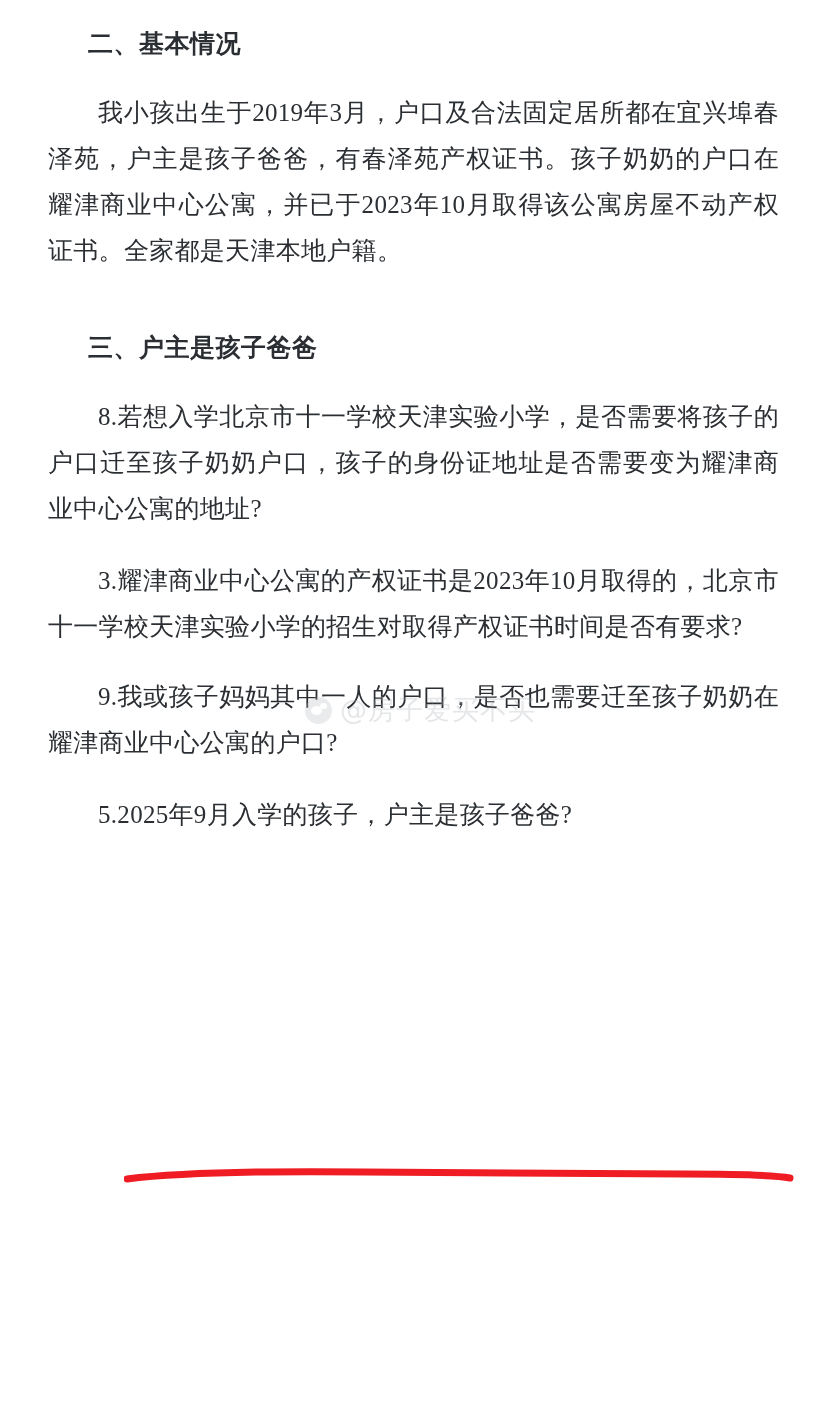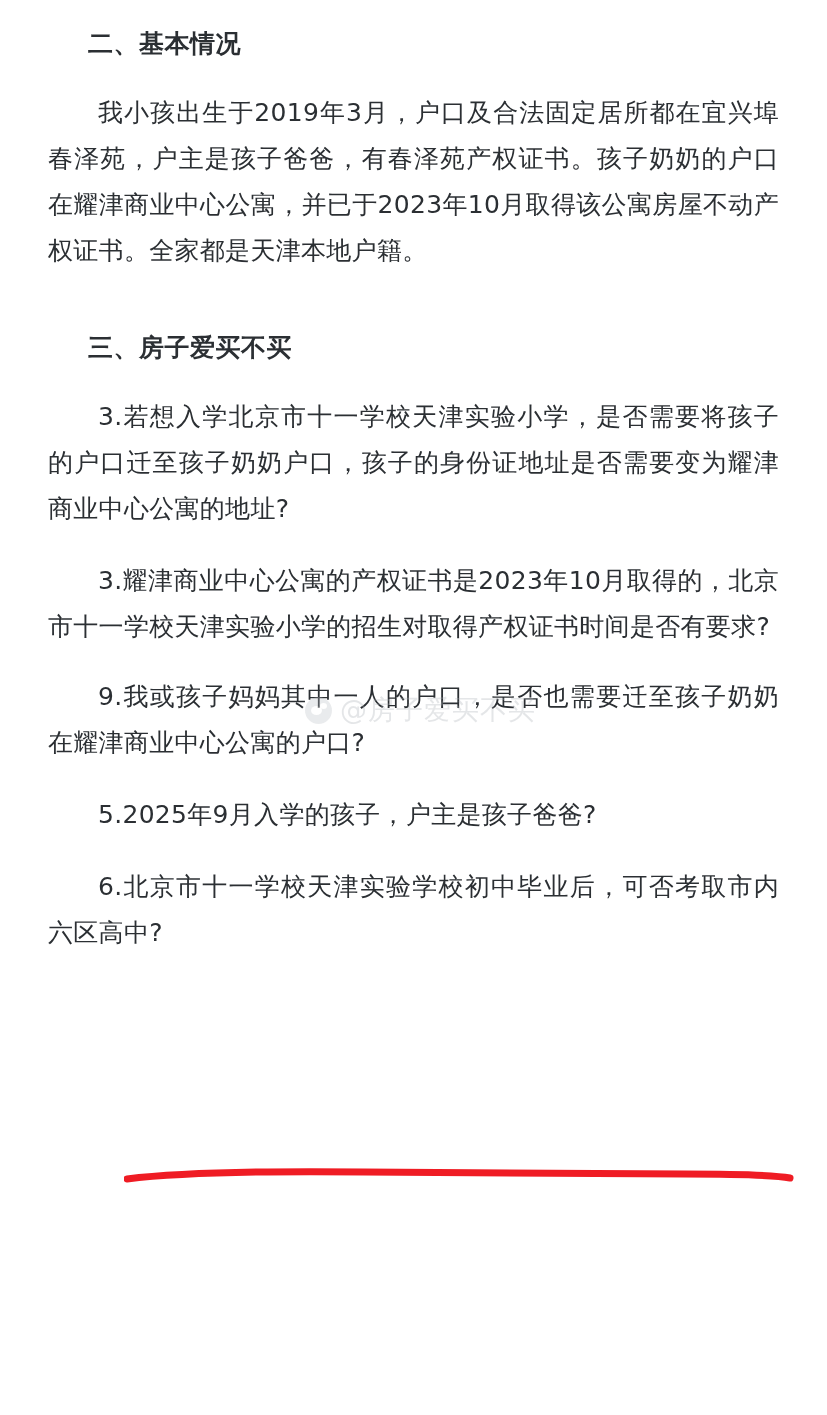--- a/index.html
+++ b/index.html
@@ -34,20 +34,21 @@
     letter-spacing: 0.5px;
   }
   .para {
     font-size: 25px;
     line-height: 46px;
     color: #2b2f33;
     margin: 0 0 26px 0;
     text-indent: 50px;
     letter-spacing: 0.3px;
     text-align: justify;
+    font-family: Liberation Serif, serif;
   }
   .para.tight {
     margin-bottom: 24px;
   }
   .block-gap-lg {
     height: 26px;
   }
   .block-gap-sm {
     height: 10px;
   }
@@ -115,34 +116,33 @@
   <div class="doc-body">
 
     <h2 class="heading">二、基本情况</h2>
 
     <div class="block-gap-sm"></div>
 
     <p class="para">我小孩出生于2019年3月，户口及合法固定居所都在宜兴埠春泽苑，户主是孩子爸爸，有春泽苑产权证书。孩子奶奶的户口在耀津商业中心公寓，并已于2023年10月取得该公寓房屋不动产权证书。全家都是天津本地户籍。</p>
 
     <div class="block-gap-lg"></div>
 
-    <h2 class="heading">三、房子爱买不买</h2>
+    <h2 class="heading">三、户主是孩子爸爸</h2>
 
     <div class="block-gap-sm"></div>
 
 
-    <p class="para">3.若想入学北京市十一学校天津实验小学，是否需要将孩子的户口迁至孩子奶奶户口，孩子的身份证地址是否需要变为耀津商业中心公寓的地址?</p>
+    <p class="para">8.若想入学北京市十一学校天津实验小学，是否需要将孩子的户口迁至孩子奶奶户口，孩子的身份证地址是否需要变为耀津商业中心公寓的地址?</p>
 
     <p class="para tight">3.耀津商业中心公寓的产权证书是2023年10月取得的，北京市十一学校天津实验小学的招生对取得产权证书时间是否有要求?</p>
 
     <p class="para">9.我或孩子妈妈其中一人的户口，是否也需要迁至孩子奶奶在耀津商业中心公寓的户口?</p>
 
     <p class="para">5.2025年9月入学的孩子，户主是孩子爸爸?</p>
 
-    <p class="para">6.北京市十一学校天津实验学校初中毕业后，可否考取市内六区高中?</p>
 
 
   </div>
 
   <div class="watermark">
     <span class="wb-logo"></span>
     <span class="wb-text">@房子爱买不买</span>
   </div>
 
   <div class="underline-mark">

